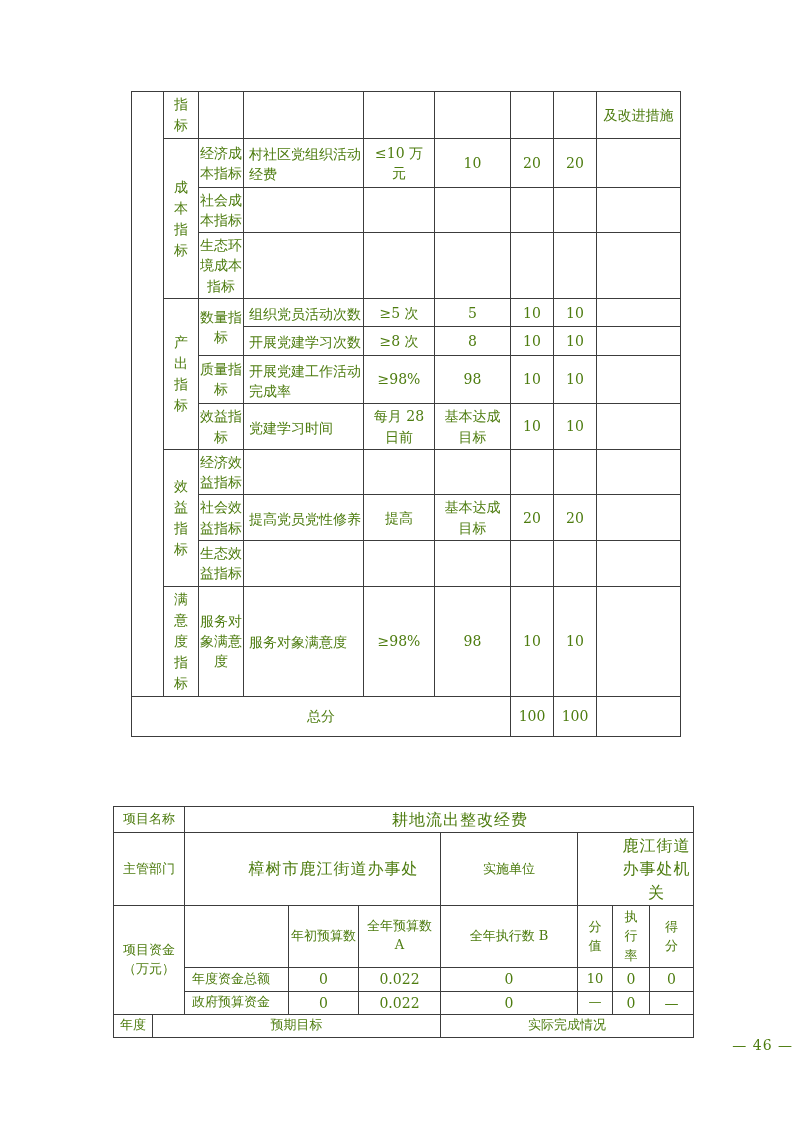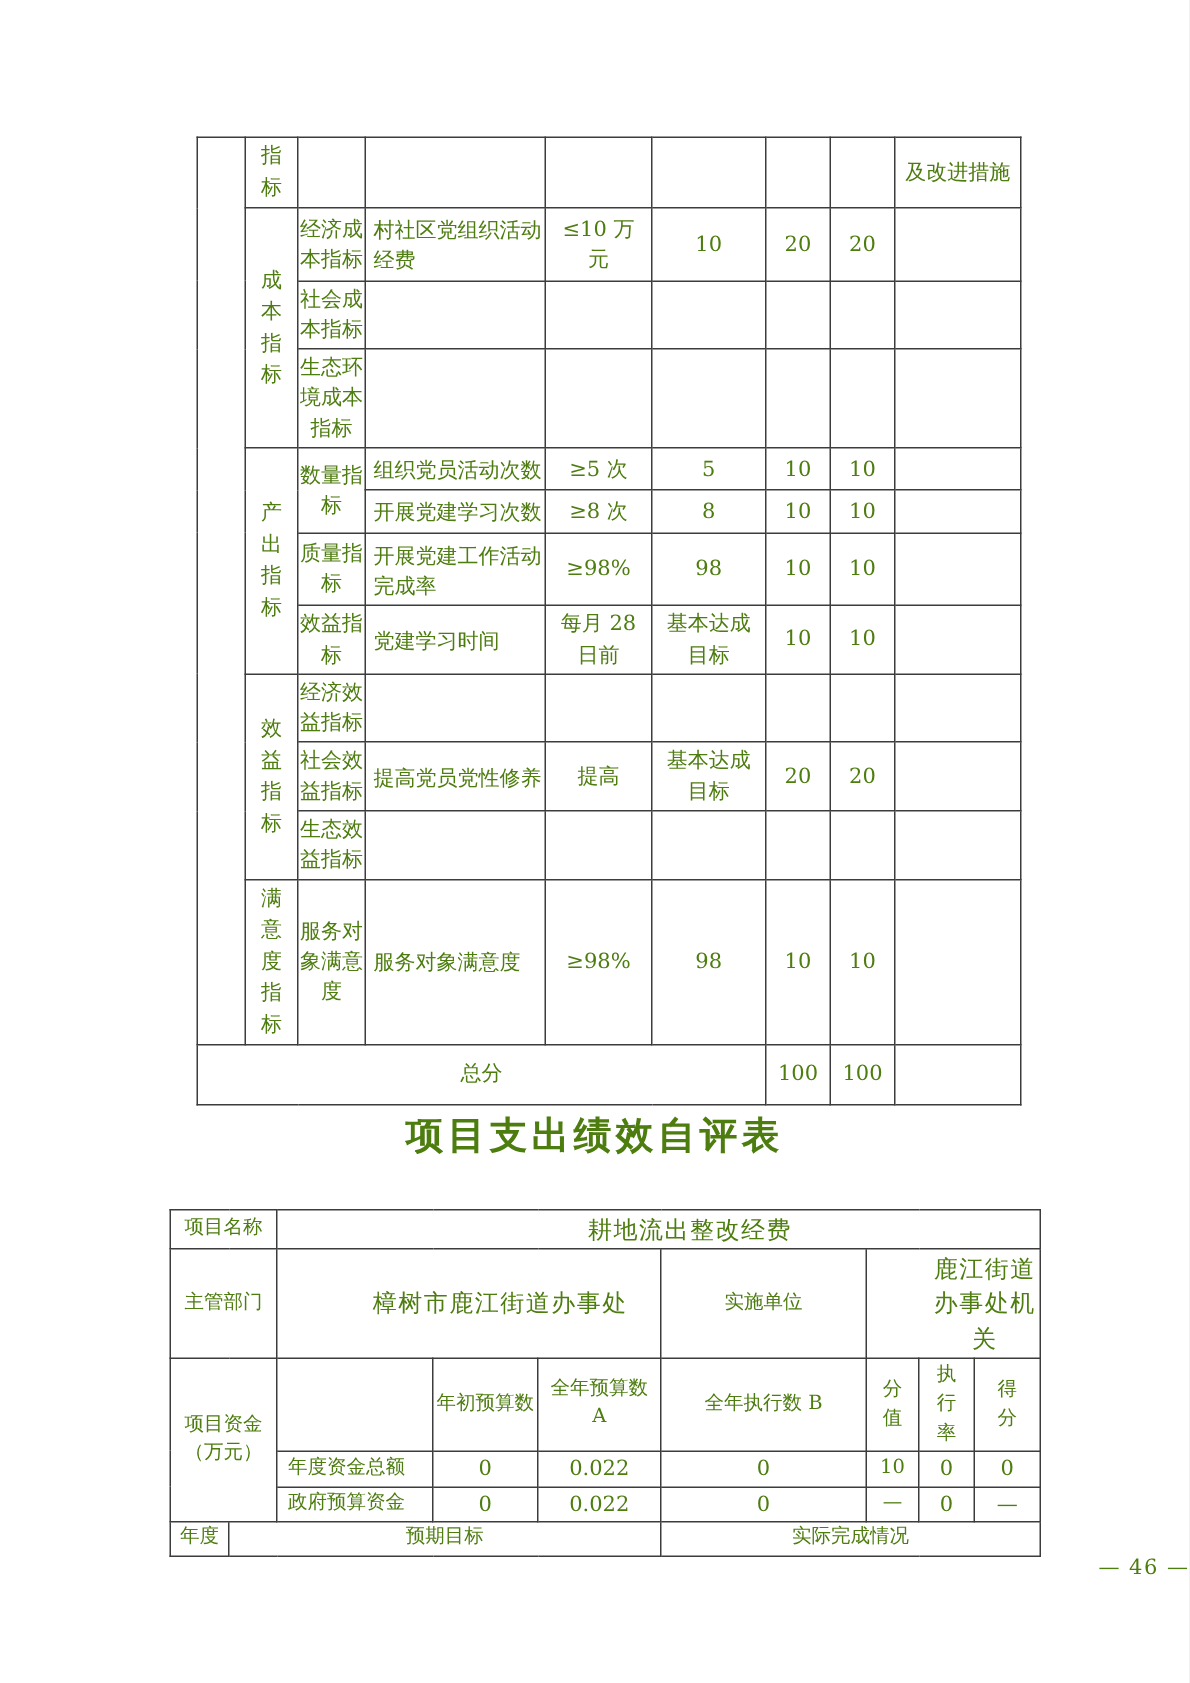--- a/index.html
+++ b/index.html
@@ -190,21 +190,20 @@
 
     <tr style="height:40px">
       <td colspan="6">总分</td>
       <td class="c7">100</td>
       <td class="c8">100</td>
       <td class="c9"></td>
     </tr>
   </tbody>
     </table>
 
-  <div class="doc-title">项目支出绩效自评表</div>
 
   <table class="t2">
     <colgroup>
       <col style="width:39px">
         <col style="width:32px">
         <col style="width:104px">
       <col style="width:70px">
         <col style="width:82px">
         <col style="width:137px">
       <col style="width:35px">

